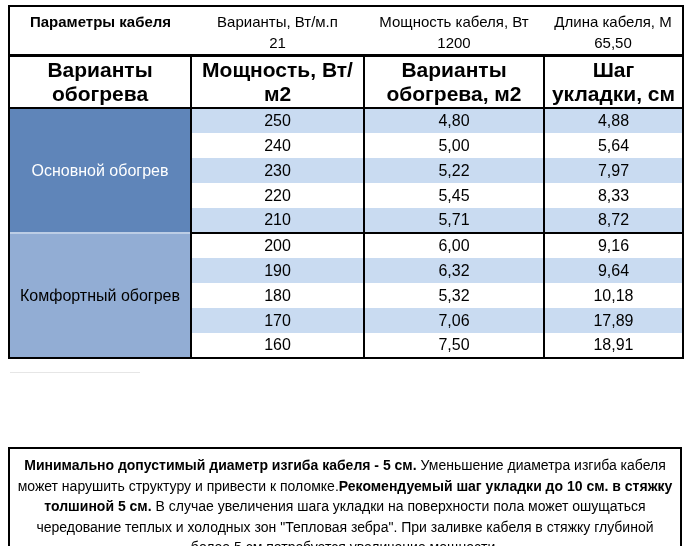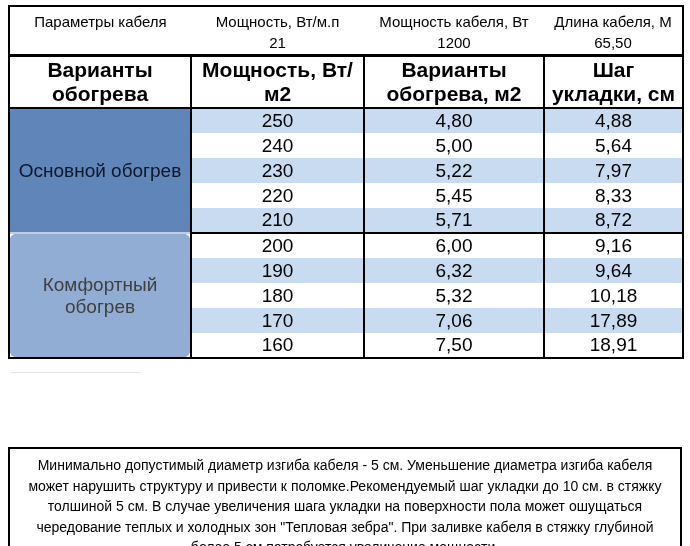--- a/index.html
+++ b/index.html
@@ -22,55 +22,55 @@
   .params-row td {
     height: 46px;
     border-bottom: 3px solid #000;
     text-align: center;
     vertical-align: top;
     padding-top: 5px;
     font-size: 15px;
   }
   .p-label { line-height: 20px; }
   .p-value { line-height: 21px; }
-  .bold { font-weight: normal; }
+  .bold { font-weight: bold; }
 
   .head-row td {
     height: 36px;
     border: 2px solid #000;
     text-align: center;
     vertical-align: middle;
     font-weight: bold;
     font-size: 21px;
   }
 
   .data-row td {
     height: 25px;
     border-left: 2px solid #000;
     border-right: 2px solid #000;
     text-align: center;
     vertical-align: middle;
-    font-size: 19px;
+    font-size: 16px;
     background: #ffffff;
   }
   .data-row.band td { background: #c9dbf1; }
 
   .cell-main {
     background: #5f85b9 !important;
-    color: #0f172a;
+    color: #ffffff;
     font-size: 15px;
     border-top: 2px solid #0f172a;
   }
   .cell-comfort {
     background: #92add4 !important;
-    color: #404040;
+    color: #000000;
     font-size: 15px;
     border-top: 2px solid #bccde5 !important;
   }
-  tr.section-start td { border-top: 2px solid #000; border-radius: 9px; }
+  tr.section-start td { border-top: 2px solid #000; }
 
   
   .faint-line {
     margin-top: 13px;
     margin-left: 2px;
     width: 130px;
     height: 1px;
     background: #e6e6e6;
   }
 
@@ -96,21 +96,21 @@
         <col style="width:173px">
         <col style="width:180px">
         <col style="width:139px">
     </colgroup>
     <tbody>
       <tr class="params-row">
         <td>
           <div class="p-label bold">Параметры кабеля</div>
         </td>
         <td>
-          <div class="p-label">Мощность, Вт/м.п</div>
+          <div class="p-label">Варианты, Вт/м.п</div>
           <div class="p-value">21</div>
         </td>
         <td>
           <div class="p-label">Мощность кабеля, Вт</div>
           <div class="p-value">1200</div>
         </td>
         <td>
           <div class="p-label">Длина кабеля, М</div>
           <div class="p-value">65,50</div>
         </td>

